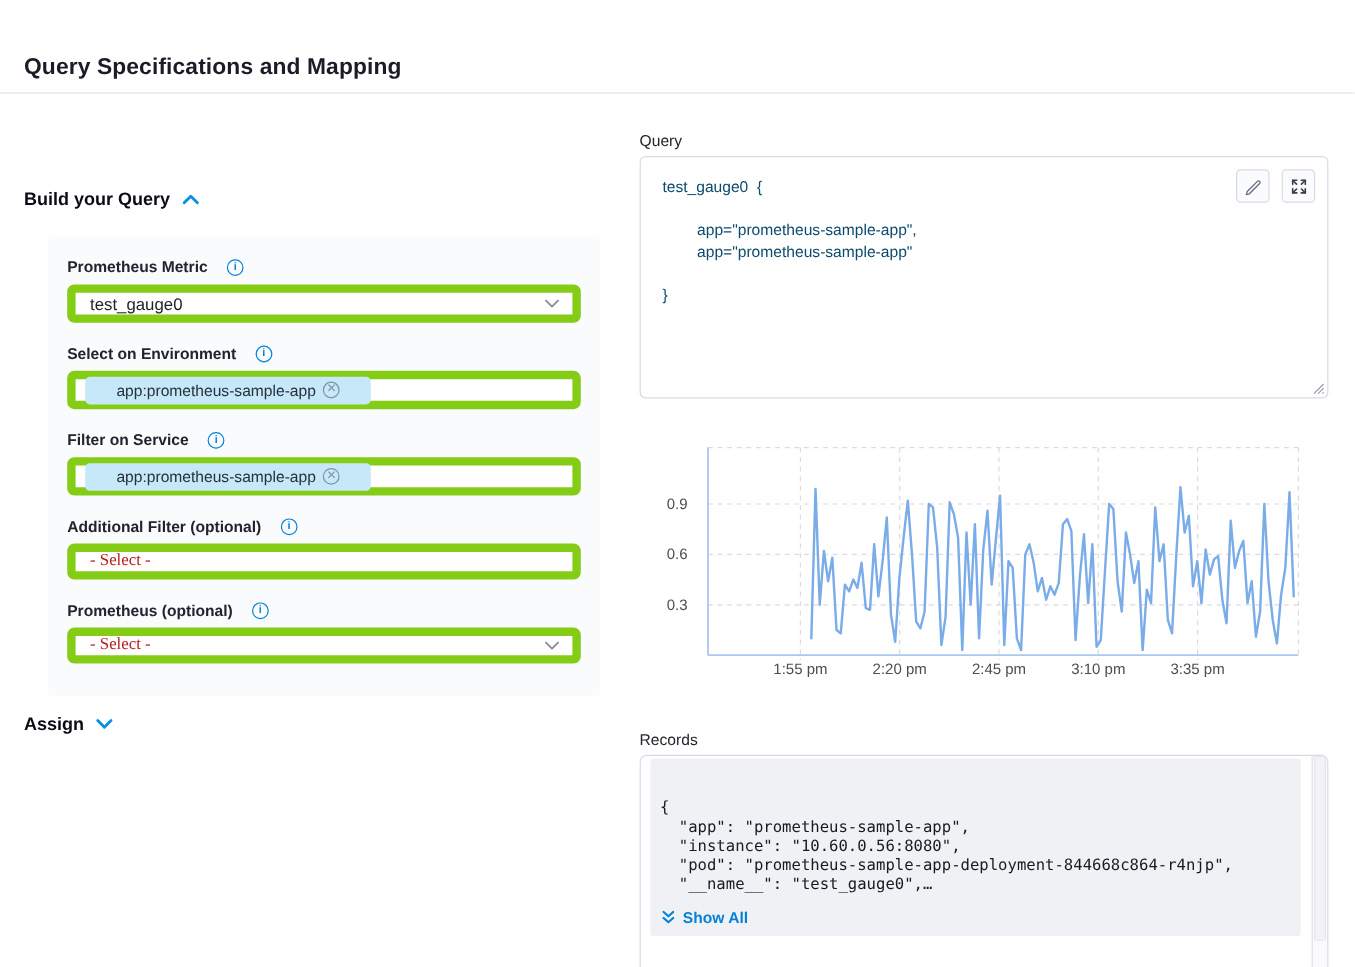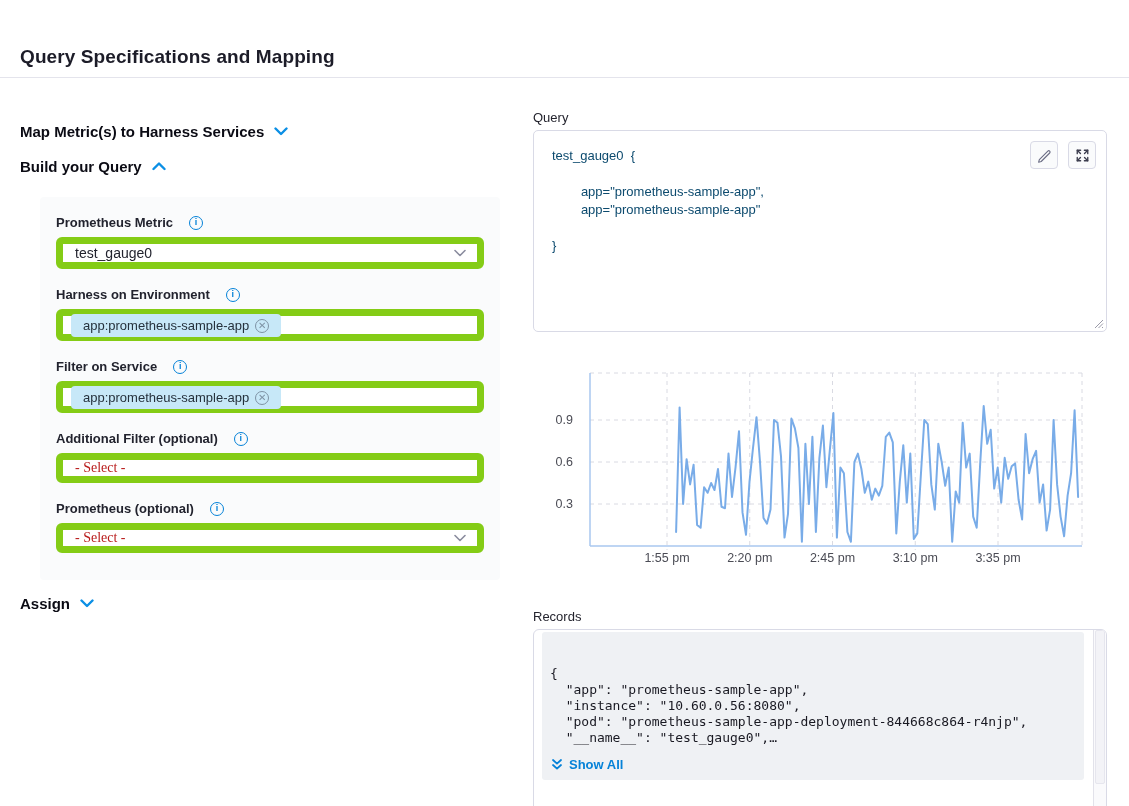--- a/index.html
+++ b/index.html
@@ -22,22 +22,22 @@
   .field { margin-bottom:18px; }
   .field-label { display:flex; align-items:center; gap:16px; margin-bottom:7px; }
   .field-label b { font-size:13px; font-weight:700; color:#22232e; }
   .info-icon { width:14px; height:14px; border:1.2px solid #0582d8; border-radius:50%; color:#0582d8;
     font-size:9px; font-weight:700; display:inline-flex; align-items:center; justify-content:center; line-height:1; }
   .input { position:relative; height:32px; background:#fff; border:7px solid #84cc16; border-radius:6px;
     display:flex; align-items:center; padding:0 30px 0 12px; font-size:14px; color:#22232e; }
   .input.no-caret { padding-right:12px; }
   .input .placeholder { color:#b91c1c;font-family:Liberation Serif, serif; }
   .caret { position:absolute; right:11px; top:50%; transform:translateY(-50%); }
-  .chip { display:inline-flex; align-items:flex-end; gap:6px; background:#c7e8f8; border-radius:4px;
-    padding:4px 12px; font-size:13px; color:#25313c; margin-left:-4px; }
+  .chip { display:inline-flex; align-items:flex-start; gap:6px; background:#c7e8f8; border-radius:4px;
+    padding:4px 26px; font-size:13px; color:#25313c; margin-left:-4px; }
   .chip-x { width:14px; height:14px; border:1px solid #7e93a5; border-radius:50%; color:#7e93a5;
     font-size:10px; line-height:1; display:inline-flex; align-items:center; justify-content:center; cursor:pointer; }
 
   
   .query-label, .records-label { position:absolute; left:533px; font-size:13px; color:#24242e; }
   .query-label { top:110px; }
   .query-box { position:absolute; left:533px; top:130px; width:574px; height:202px;
     border:1px solid #d9dae6; border-radius:5px; background:#fff; }
   .query-box pre { font-family:Liberation Sans, sans-serif; font-size:13px; line-height:18px;
     color:#0c4a6e; padding:16px 0 0 18px; white-space:pre; }
@@ -67,26 +67,20 @@
   .rec-thumb { position:absolute; left:1px; right:1px; top:0; height:78%; background:#f3f3f7; border:1px solid #e6e6ee; border-radius:2px; }
 </style>
 </head>
 <body>
 
 <div class="page">
 
   <div class="page-title">Query Specifications and Mapping</div>
   <div class="divider"></div>
 
-  <div class="sec" style="top:123px;">
-    <span>Map Metric(s) to Harness Services</span>
-    <svg width="14" height="9" viewBox="0 0 14 9">
-      <polyline points="1.5,1.5 7,7 12.5,1.5" fill="none" stroke="#0b8fe5" stroke-width="2.4" stroke-linecap="round" stroke-linejoin="round"></polyline>
-    </svg>
-  </div>
 
   <div class="sec" style="top:158px;">
     <span>Build your Query</span>
     <svg width="14" height="9" viewBox="0 0 14 9">
       <polyline points="1.5,7 7,1.5 12.5,7" fill="none" stroke="#0b8fe5" stroke-width="2.4" stroke-linecap="round" stroke-linejoin="round"></polyline>
     </svg>
   </div>
 
   <div class="form-panel">
 
@@ -98,21 +92,21 @@
       <div class="input">
         <span>test_gauge0</span>
         <svg class="caret" width="12" height="8" viewBox="0 0 12 8">
           <polyline points="1,1.5 6,6.5 11,1.5" fill="none" stroke="#8a8c9e" stroke-width="1.6" stroke-linecap="round" stroke-linejoin="round"></polyline>
         </svg>
       </div>
     </div>
 
     <div class="field">
       <div class="field-label">
-        <b>Harness on Environment</b>
+        <b>Select on Environment</b>
         <span class="info-icon">i</span>
       </div>
       <div class="input no-caret">
         <span class="chip">
           <span>app:prometheus-sample-app</span>
           <span class="chip-x">✕</span>
         </span>
       </div>
     </div>
 

